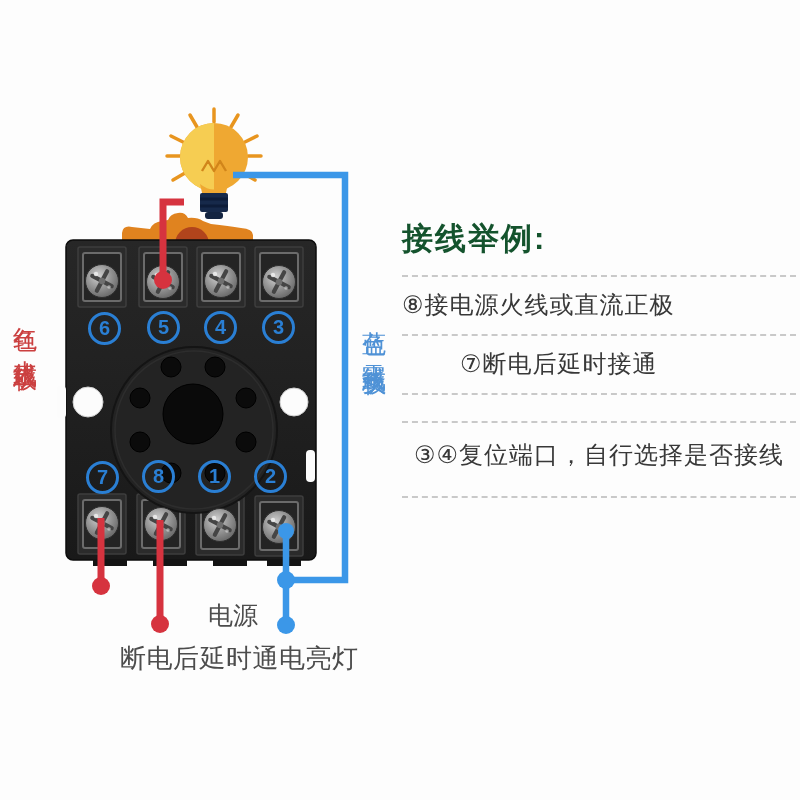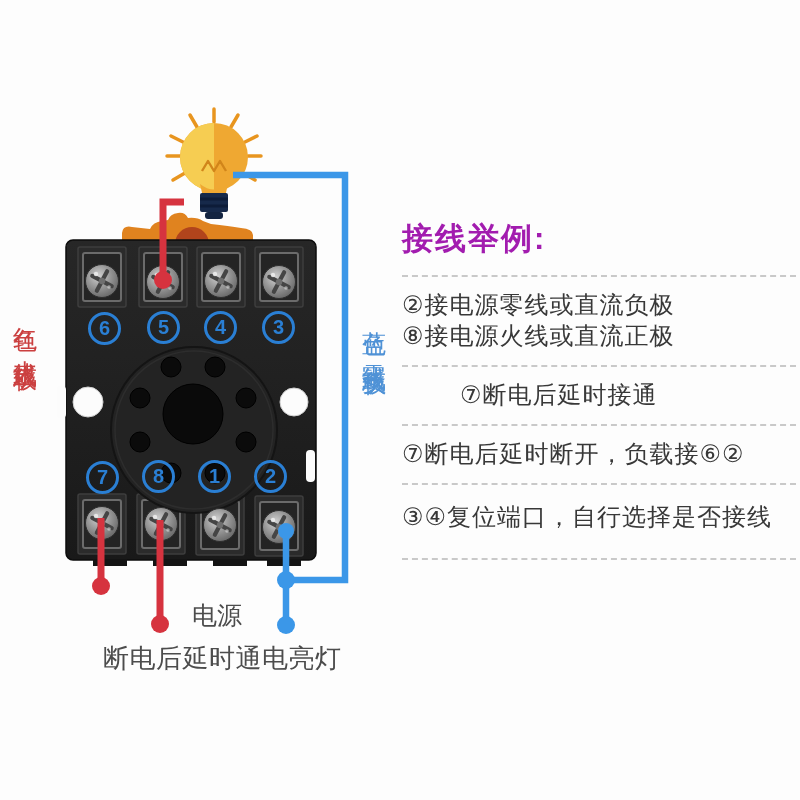--- a/index.html
+++ b/index.html
@@ -13,29 +13,29 @@
         box-sizing:border-box;color:#2a7fd4;font-size:20px;font-weight:bold;
         display:flex;align-items:center;justify-content:center;background:transparent;}
 
   
   .vlabel{position:absolute;writing-mode:vertical-rl;text-orientation:upright;white-space:pre;
           font-size:24px;letter-spacing:2px;font-weight:500;}
   .vlabel.red{color:#cb4040;}
   .vlabel.blue{color:#4f92d6;}
 
   
-  .power-label{position:absolute;left:192px;top:599px;font-size:25px;color:#4c4c4c;}
-  .bulb-caption{position:absolute;left:103px;top:641px;font-size:26px;color:#4c4c4c;letter-spacing:0.5px;}
+  .power-label{position:absolute;left:208px;top:599px;font-size:25px;color:#4c4c4c;}
+  .bulb-caption{position:absolute;left:120px;top:641px;font-size:26px;color:#4c4c4c;letter-spacing:0.5px;}
 
   
   .instructions{position:absolute;left:402px;top:220px;width:394px;}
-  .ititle{font-size:31px;font-weight:bold;color:#a21caf;letter-spacing:2px;line-height:38px;margin-bottom:17px;}
+  .ititle{font-size:31px;font-weight:bold;color:#14532d;letter-spacing:2px;line-height:38px;margin-bottom:17px;}
   .divider{border-top:2px dashed #c9c9c9;height:0;}
   .isec{padding:12px 0 14px 0;}
-  .isec.last{padding:16px 0 26px 0;}
+  .isec.last{padding:16px 0 26px 0;text-align:center;}
   .iline{font-size:24px;line-height:31px;color:#383838;letter-spacing:1px;white-space:nowrap;}
   .iline.indent{padding-left:58px;}
 </style>
 </head>
 <body>
 
 <div class="stage">
 
   <svg class="abs" style="left:0;top:0" width="400" height="700" viewBox="0 0 400 700">
     <defs>
@@ -165,30 +165,28 @@
   <div class="vlabel red" style="left:9px;top:308px">红色 火线或正极</div>
   <div class="vlabel blue" style="left:358px;top:312px">蓝色 零线或负极</div>
 
   <div class="power-label">电源</div>
   <div class="bulb-caption">断电后延时通电亮灯</div>
 
   <div class="instructions">
     <div class="ititle">接线举例:</div>
     <div class="divider"></div>
     <div class="isec">
-      <div class="iline">②接电源零线或直流负极</div>
       <div class="iline">⑧接电源火线或直流正极</div>
     </div>
     <div class="divider"></div>
     <div class="isec">
       <div class="iline indent">⑦断电后延时接通</div>
     </div>
     <div class="divider"></div>
     <div class="isec">
-      <div class="iline">⑦断电后延时断开，负载接⑥②</div>
     </div>
     <div class="divider"></div>
     <div class="isec last">
       <div class="iline">③④复位端口，自行选择是否接线</div>
     </div>
     <div class="divider"></div>
   </div>
 
 </div>
 

